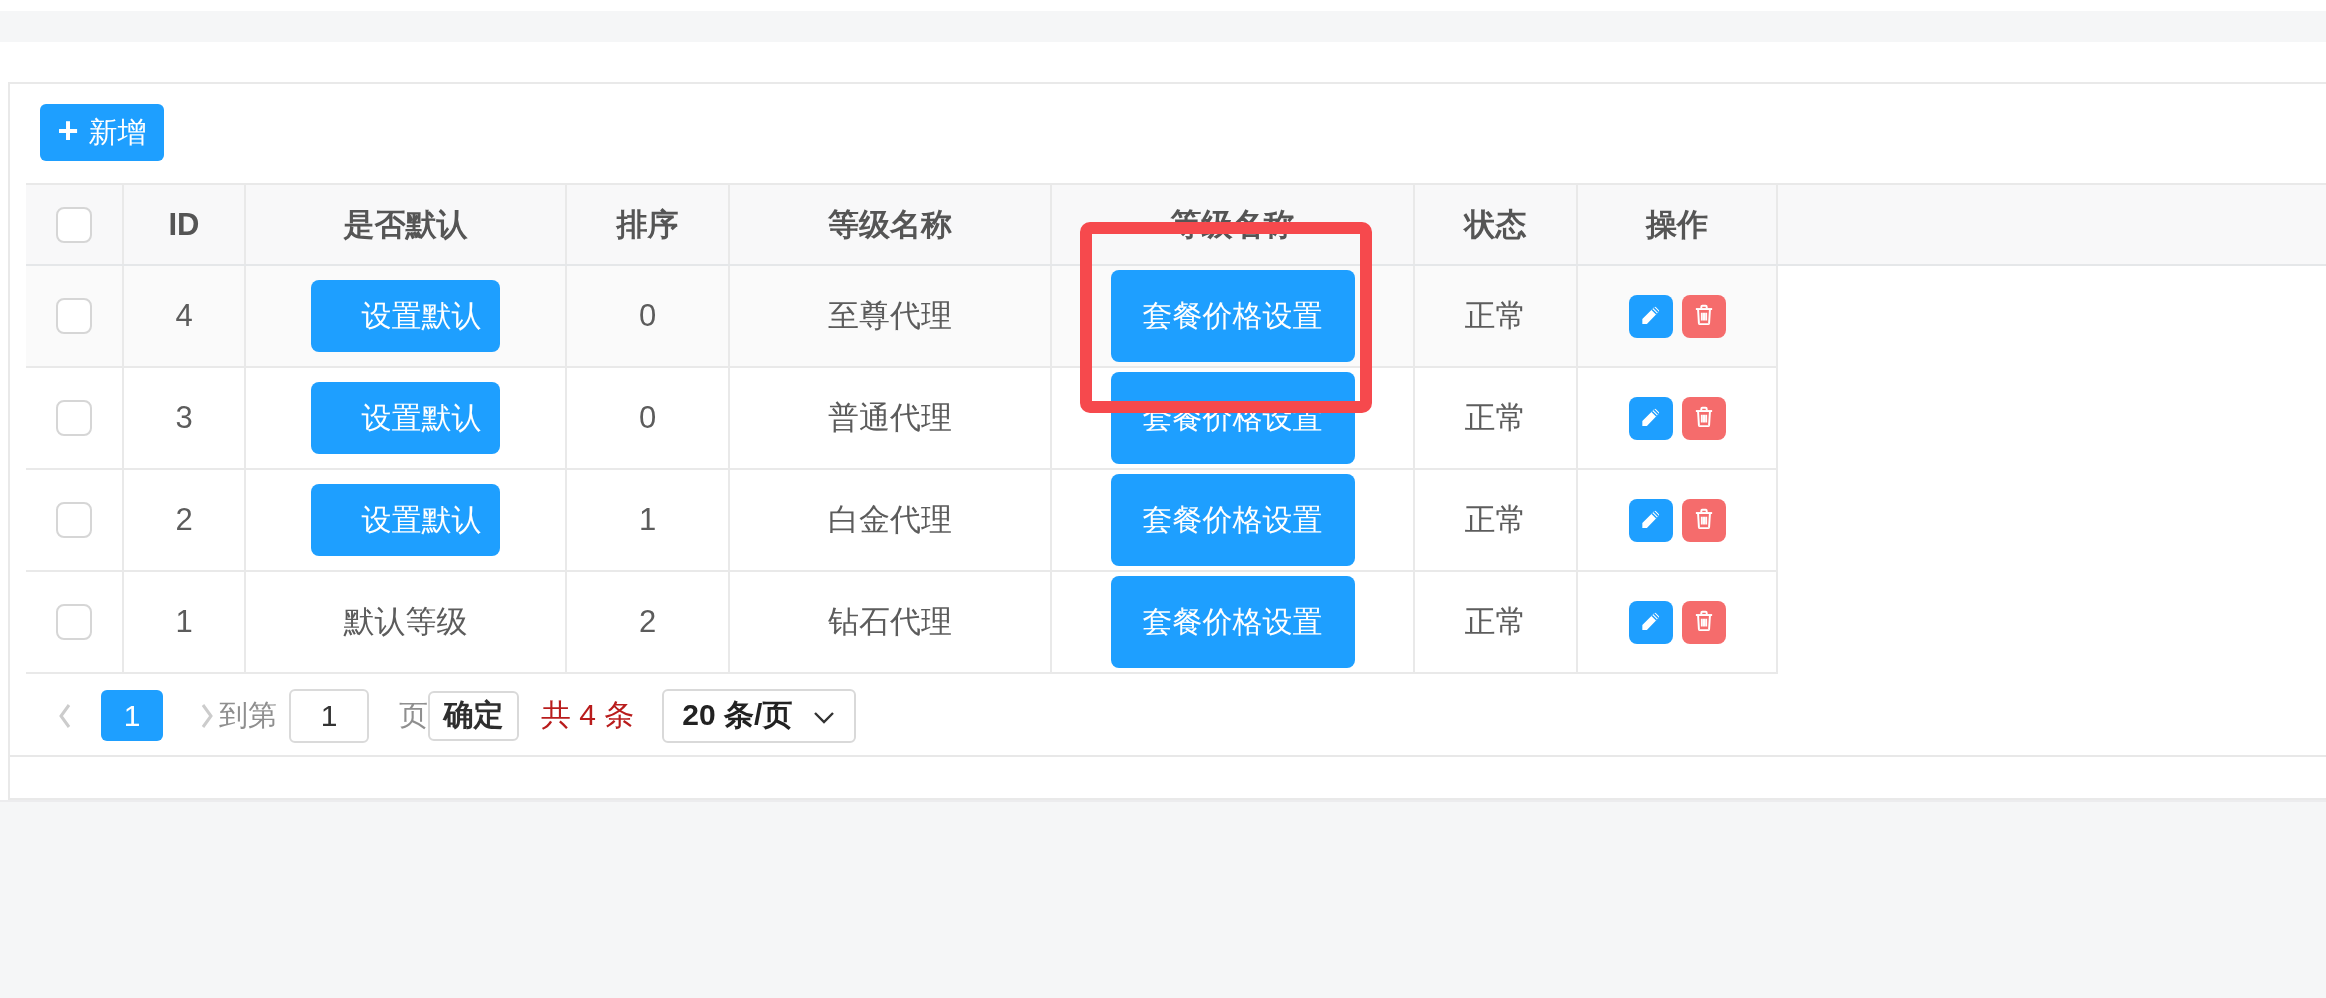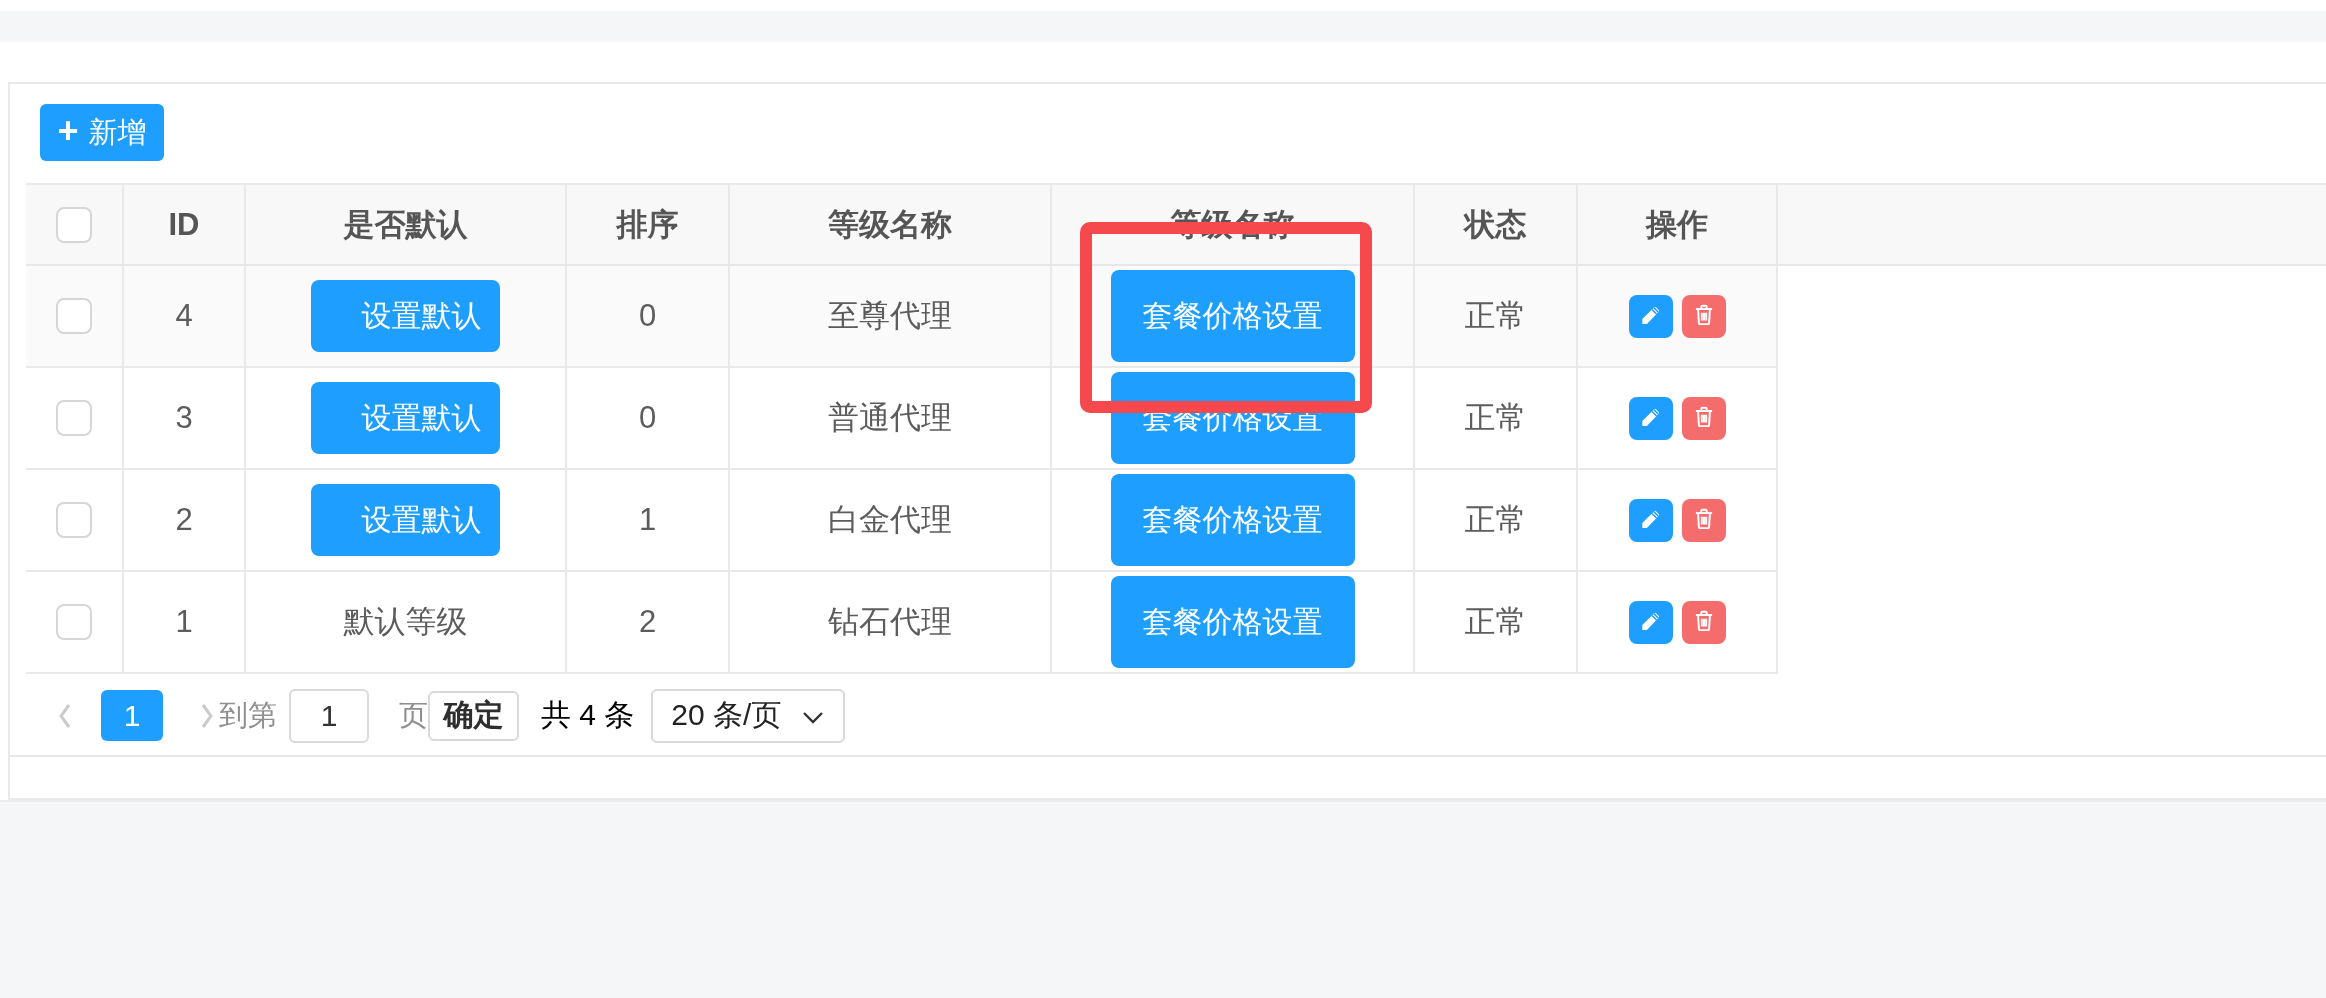--- a/index.html
+++ b/index.html
@@ -79,25 +79,25 @@
   .pg-label { font-size:29px; color:#8f8f8f; }
   .pg-input {
     margin-left:12px; width:80px; height:54px; border:2px solid #dadada; border-radius:6px;
     text-align:center; font-size:30px; color:#333333; background:#ffffff; font-family:inherit;
   }
   .pg-unit { margin-left:30px; }
   .pg-confirm {
     margin-left:0; width:91px; height:50px; background:#ffffff; border:2px solid #d9d9d9;
     border-radius:6px; font-size:30px; font-weight:600; color:#2e2e2e; cursor:pointer; font-family:inherit;
   }
-  .pg-total { margin-left:22px; font-size:30px; color:#000000; }
+  .pg-total { margin-left:22px; font-size:30px; color:#b91c1c; }
   .pg-select {
-    margin-left:17px; height:54px; border:2px solid #d9d9d9; border-radius:6px;
+    margin-left:28px; height:54px; border:2px solid #d9d9d9; border-radius:6px;
     display:flex; align-items:center; padding:0 18px; gap:20px; font-size:30px; color:#222222;
-    cursor:pointer; background:#ffffff;
+    cursor:pointer; background:#ffffff;font-weight:bold;
   }
   .pg-select svg { width:24px; height:16px; }
 
   
   .annotation {
     position:absolute; left:1080px; top:222px; width:292px; height:191px;
     border:12px solid #f6494d; border-radius:10px; z-index:60; pointer-events:none;
   }
 </style>
 </head>

